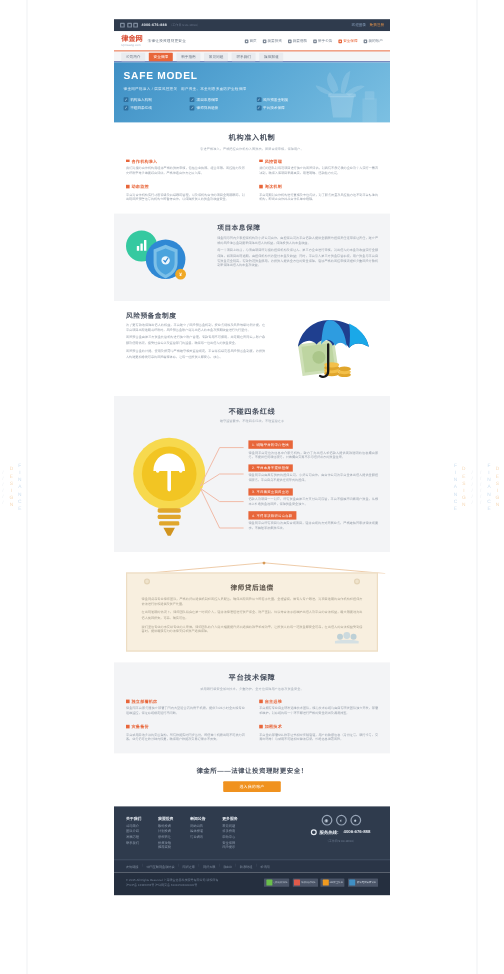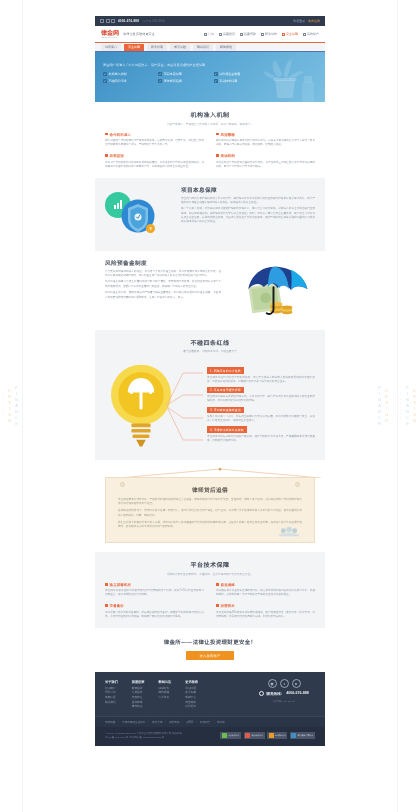--- a/index.html
+++ b/index.html
@@ -297,20 +297,21 @@
           <path d="M52 42 C52 24 58 10 68 6 C66 20 62 34 58 44 Z"></path>
           <path d="M60 44 C72 32 84 28 92 32 C82 38 72 44 66 48 Z"></path>
           <path d="M34 46 C22 44 12 38 10 30 C20 32 30 38 38 44 Z"></path>
         </g>
         <path d="M34 48 L74 48 L69 84 L39 84 Z" fill="#ffffff" opacity="0.35"></path>
         <rect x="31" y="44" width="46" height="6" rx="2" fill="#ffffff" opacity="0.45"></rect>
         <rect x="88" y="52" width="24" height="40" fill="#ffffff" opacity="0.18"></rect>
         <rect x="92" y="40" width="16" height="14" rx="2" fill="#ffffff" opacity="0.25"></rect>
       </svg>
       <div class="banner-inner">
+        <div class="banner-title">SAFE MODEL</div>
         <div class="banner-sub">律金网严格准入 / 层层风控把关　用户资金、本金利息多重防护全程保障</div>
         <div class="banner-list" id="banner-list">
             <div class="bl-item">
               <span class="bl-chk">✓</span>
               <span>机构准入机制</span>
             </div>
             <div class="bl-item">
               <span class="bl-chk">✓</span>
               <span>项目本息保障</span>
             </div>

